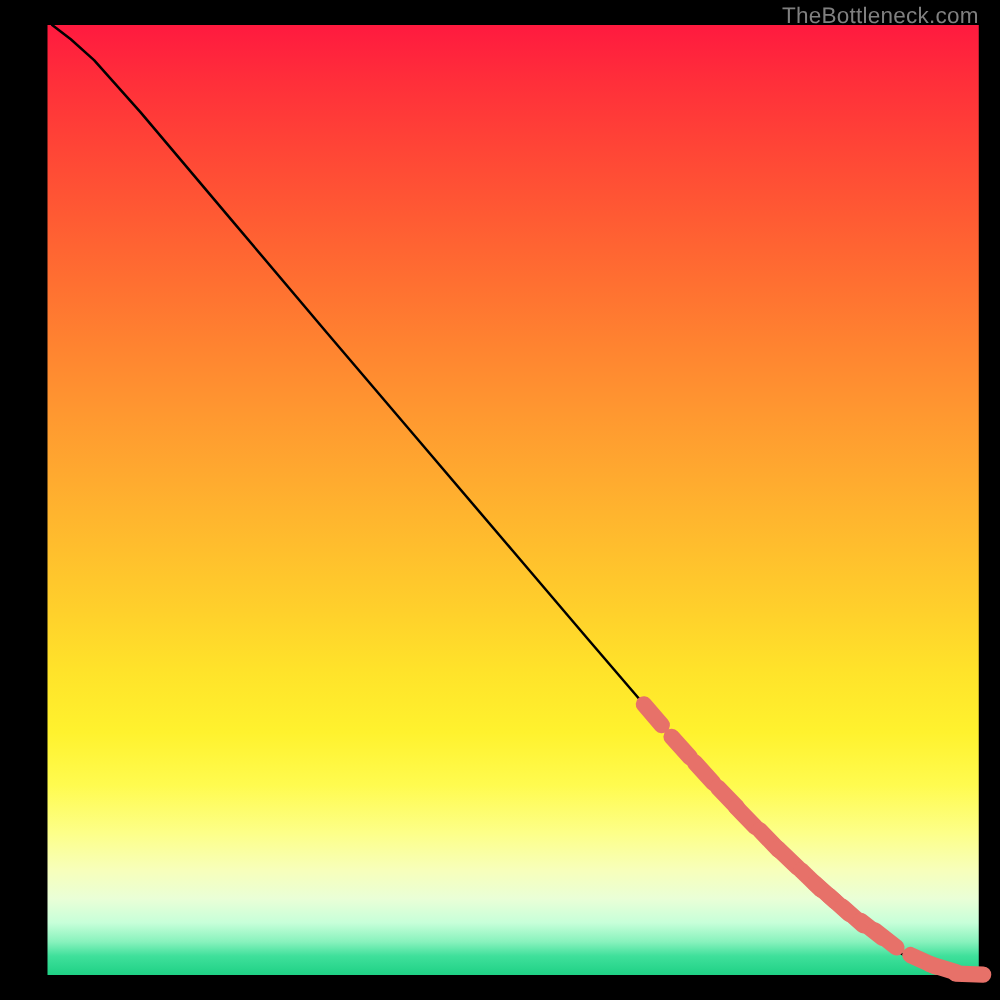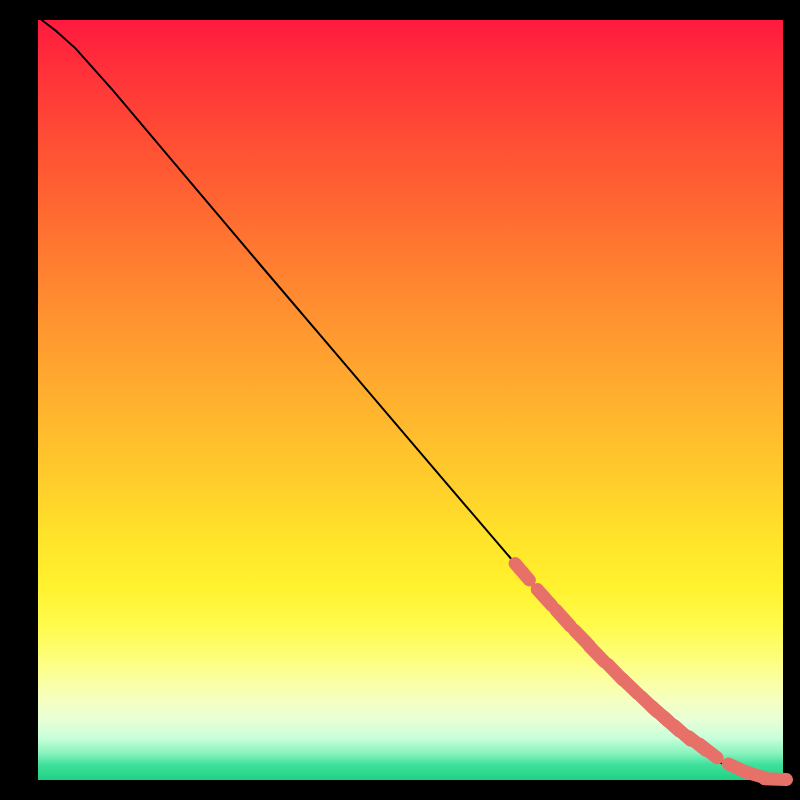--- a/index.html
+++ b/index.html
@@ -81,13 +81,14 @@
       <line x1="602.96" y1="676.39" x2="618.84" y2="691.61" stroke="#e77169" stroke-width="13" stroke-linecap="round"></line>
       <line x1="613.87" y1="686.55" x2="630.28" y2="701.21" stroke="#e77169" stroke-width="13" stroke-linecap="round"></line>
       <line x1="625.04" y1="696.43" x2="641.46" y2="711.09" stroke="#e77169" stroke-width="13" stroke-linecap="round"></line>
       <line x1="636.22" y1="705.55" x2="652.63" y2="720.21" stroke="#e77169" stroke-width="13" stroke-linecap="round"></line>
       <line x1="650.66" y1="716.74" x2="667.99" y2="730.30" stroke="#e77169" stroke-width="13" stroke-linecap="round"></line>
       <line x1="661.84" y1="724.34" x2="679.16" y2="737.90" stroke="#e77169" stroke-width="13" stroke-linecap="round"></line>
       <line x1="690.30" y1="744.01" x2="710.30" y2="753.19" stroke="#e77169" stroke-width="13" stroke-linecap="round"></line>
       <line x1="706.17" y1="751.46" x2="727.21" y2="757.90" stroke="#e77169" stroke-width="13" stroke-linecap="round"></line>
       <line x1="726.56" y1="758.87" x2="748.54" y2="759.61" stroke="#e77169" stroke-width="13" stroke-linecap="round"></line>
     </svg>
+  <div class="attribution">TheBottleneck.com</div>
 </div>
 
 </body></html>

